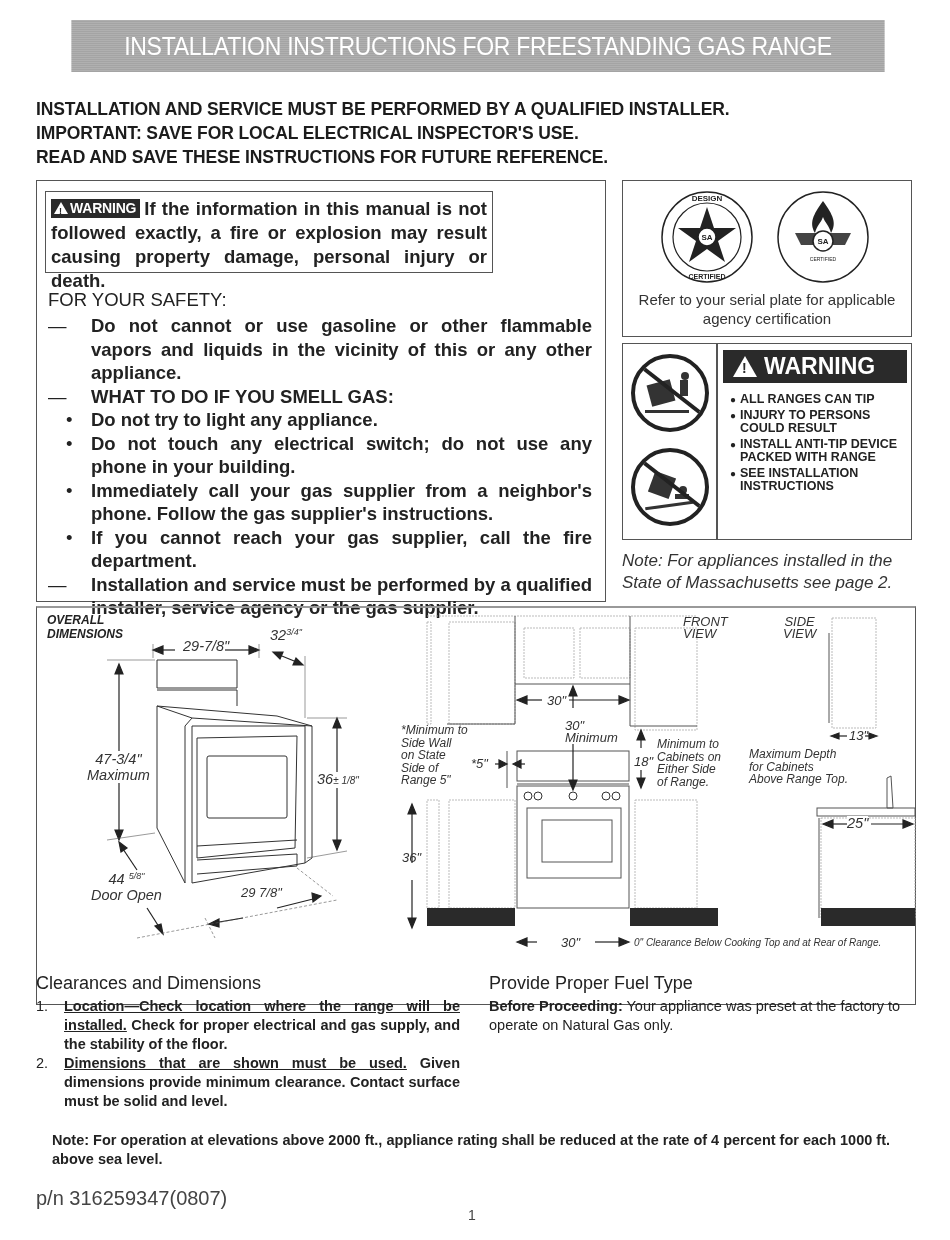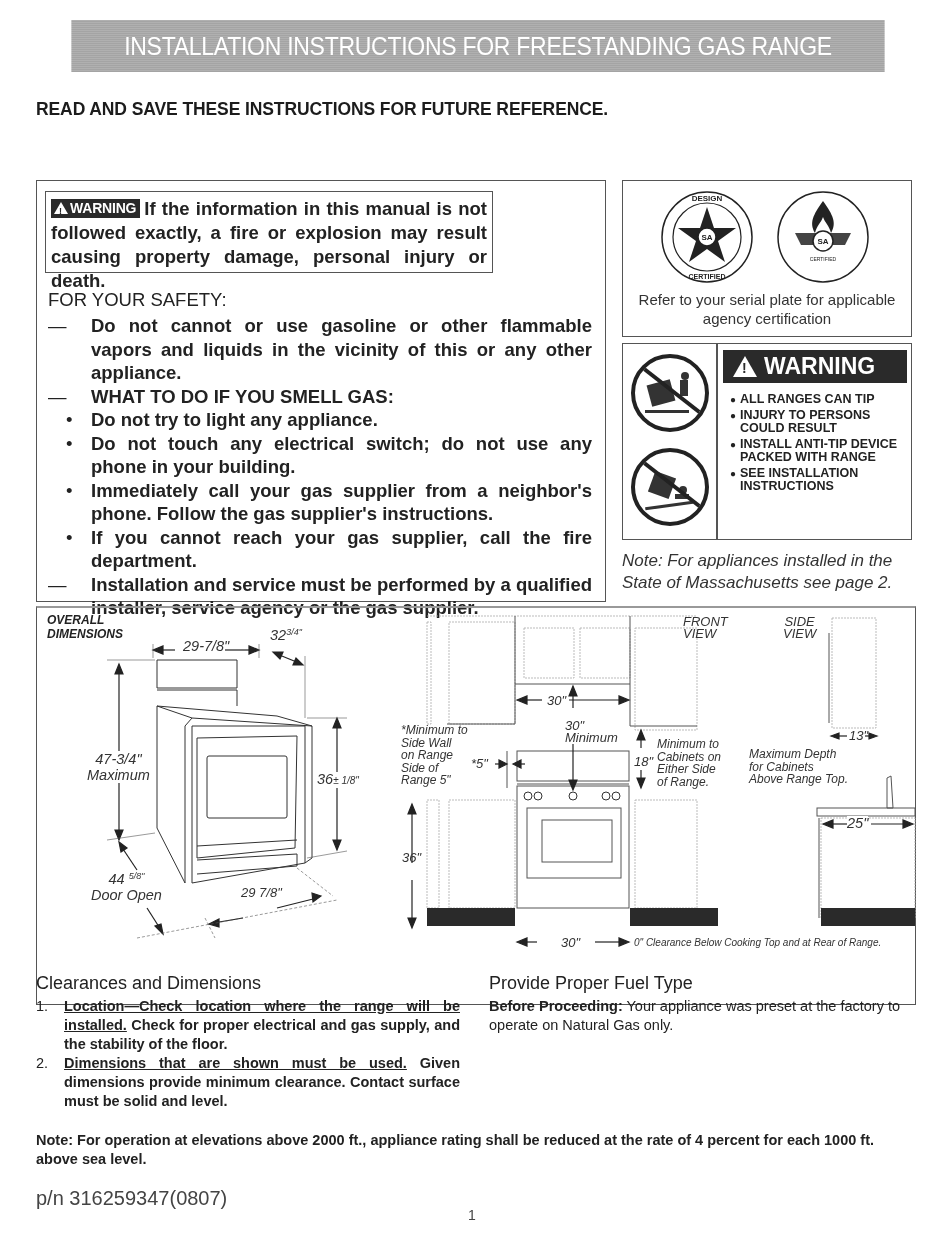--- a/index.html
+++ b/index.html
@@ -82,32 +82,34 @@
 
   .section-h { position: absolute; font-size: 18px; color: #222; }
   .clear-list { position: absolute; left: 36px; top: 997px; width: 424px; font-size: 14.5px; font-weight: bold; line-height: 19px; color: #222; }
   .cl-row { display: flex; }
   .cl-num { width: 28px; flex: 0 0 28px; font-weight: normal; }
   .cl-text { flex: 1; text-align: justify; }
   .u { text-decoration: underline; }
 
   .fuel-text { position: absolute; left: 489px; top: 997px; width: 424px; font-size: 14.5px; line-height: 19px; color: #222; }
 
-  .elev-note { position: absolute; left: 36px; top: 1131px; width: 880px; font-size: 14.5px; font-weight: bold; line-height: 19px; color: #222; }
+  .elev-note { position: absolute; left: 52px; top: 1131px; width: 880px; font-size: 14.5px; font-weight: bold; line-height: 19px; color: #222; }
   .pn { position: absolute; left: 36px; top: 1187px; font-size: 20px; color: #444; }
   .pageno { position: absolute; left: 468px; top: 1207px; font-size: 14px; color: #444; }
 </style>
 </head>
 <body>
 
 <div class="banner">
   <span>INSTALLATION INSTRUCTIONS FOR FREESTANDING GAS RANGE</span>
 </div>
 
 <div class="intro">
+  <div>INSTALLATION AND SERVICE MUST BE PERFORMED BY A QUALIFIED INSTALLER.</div>
+  <div>IMPORTANT: SAVE FOR LOCAL ELECTRICAL INSPECTOR'S USE.</div>
   <div>READ AND SAVE THESE INSTRUCTIONS FOR FUTURE REFERENCE.</div>
 </div>
 
 <div class="safety-box">
   <div class="warning-inner">
     <span class="warn-badge"><span class="tri"></span><span>WARNING</span></span><span>If the information in this manual is not followed exactly, a fire or explosion may result causing property damage, personal injury or death.</span>
   </div>
   <div class="safety-title">FOR YOUR SAFETY:</div>
   <div class="safety-list">
     <div class="sl-row">
@@ -350,21 +352,21 @@
       <div>VIEW</div>
     </div>
   <div class="dlabel" style="left:510px;top:86px;background:#fff;">30"</div>
   <div class="dlabel" style="left:528px;top:112px;line-height:12px;background:#fff;">
       <div>30"</div>
       <div>Minimum</div>
     </div>
   <div class="dlabel" style="left:364px;top:116px;line-height:12.5px;font-size:12px;">
     <div>*Minimum to</div>
     <div>Side Wall</div>
-    <div>on Range</div>
+    <div>on State</div>
     <div>Side of</div>
     <div>Range 5"</div>
   </div>
   <div class="dlabel" style="left:434px;top:149px;">*5"</div>
   <div class="dlabel" style="left:597px;top:147px;">18"</div>
   <div class="dlabel" style="left:620px;top:130px;line-height:12.5px;font-size:12px;">
     <div>Minimum to</div>
     <div>Cabinets on</div>
     <div>Either Side</div>
     <div>of Range.</div>

